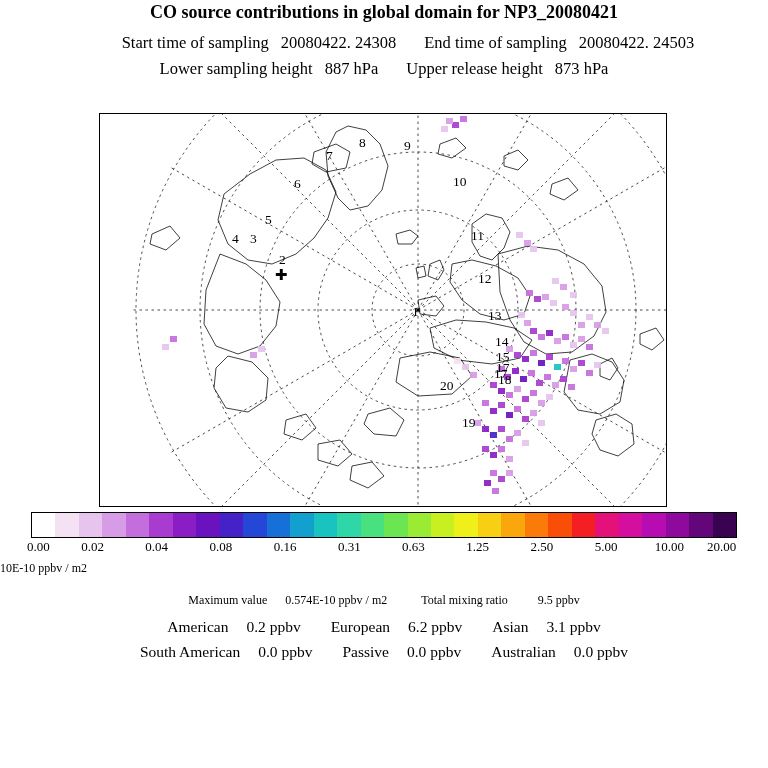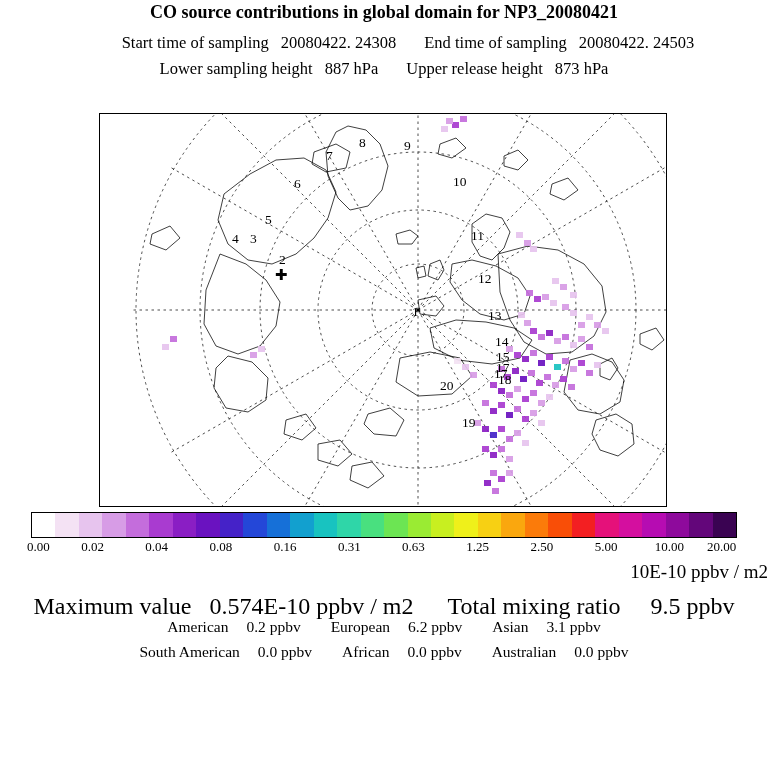--- a/index.html
+++ b/index.html
@@ -98,32 +98,32 @@
     position: absolute;
     font-size: 13px;
     font-family: "Liberation Serif", serif;
     white-space: nowrap;
   }
   #cbar-unit {
     position: absolute;
     top: 561px;
     left: 0;
     width: 768px;
-    text-align: right;
-    font-size: 19px;
+    text-align: left;
+    font-size: 12px;
   }
 
   
   .ftr {
     position: absolute;
     left: 0;
     width: 768px;
     text-align: center;
   }
-  #f1 { top: 593px; font-size: 24px; }
+  #f1 { top: 593px; font-size: 12px; }
   #f1 .gap { display: inline-block; width: 34px; }
   #f2 { top: 618px; font-size: 15.5px; font-family: Liberation Serif, serif; }
   #f3 { top: 643px; font-size: 15.5px; }
   .cell-lbl { display: inline-block; }
   .cell-val { display: inline-block; }
   .sp-a { display: inline-block; width: 18px; }
   .sp-b { display: inline-block; width: 30px; }
 </style>
 </head>
 <body>
@@ -398,16 +398,16 @@
 
   <div class="ftr" id="f1">
     <span>Maximum value</span><span class="sp-a"></span><span>0.574E-10 ppbv / m2</span><span class="gap"></span><span>Total mixing ratio</span><span class="sp-b"></span><span>9.5 ppbv</span>
   </div>
 
   <div class="ftr" id="f2">
     <span class="cell-lbl">American</span><span class="sp-a"></span><span class="cell-val">0.2 ppbv</span><span class="sp-b"></span><span class="cell-lbl">European</span><span class="sp-a"></span><span class="cell-val">6.2 ppbv</span><span class="sp-b"></span><span class="cell-lbl">Asian</span><span class="sp-a"></span><span class="cell-val">3.1 ppbv</span>
   </div>
 
   <div class="ftr" id="f3">
-    <span class="cell-lbl">South American</span><span class="sp-a"></span><span class="cell-val">0.0 ppbv</span><span class="sp-b"></span><span class="cell-lbl">African</span><span class="sp-a"></span><span class="cell-val">0.0 ppbv</span><span class="sp-b"></span><span class="cell-lbl">Australian</span><span class="sp-a"></span><span class="cell-val">0.0 ppbv</span>
+    <span class="cell-lbl">South American</span><span class="sp-a"></span><span class="cell-val">0.0 ppbv</span><span class="sp-b"></span><span class="cell-lbl">Passive</span><span class="sp-a"></span><span class="cell-val">0.0 ppbv</span><span class="sp-b"></span><span class="cell-lbl">Australian</span><span class="sp-a"></span><span class="cell-val">0.0 ppbv</span>
   </div>
 
 </div>
 
 </body></html>

